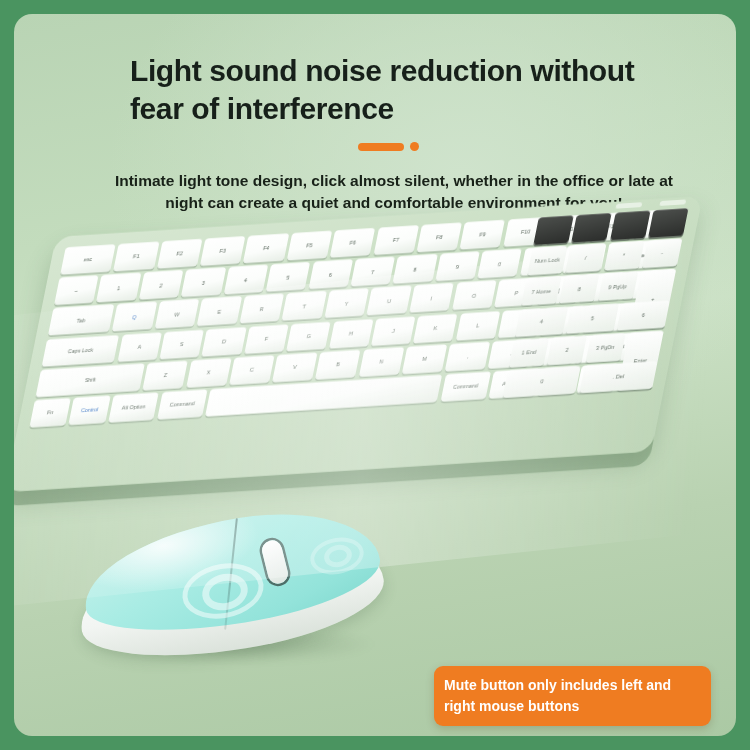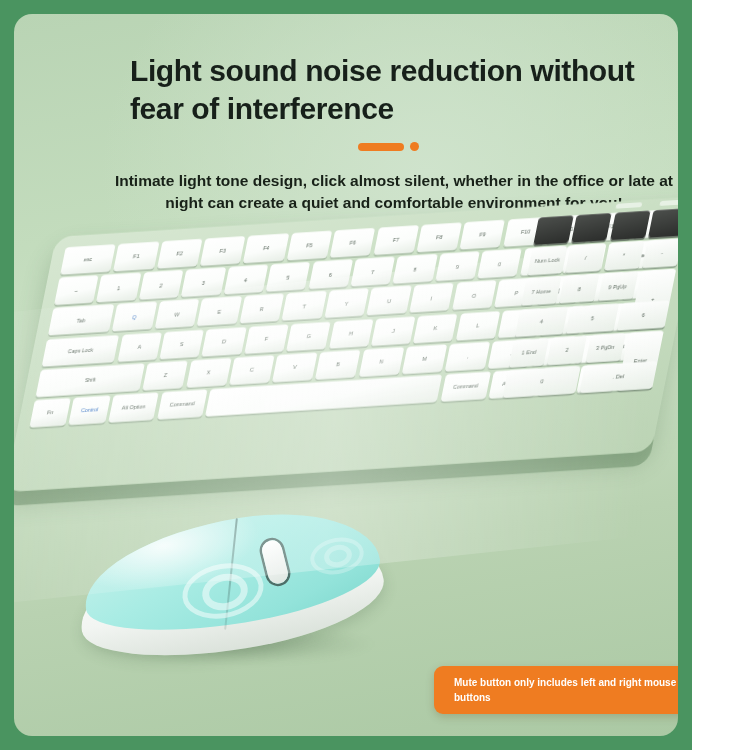--- a/index.html
+++ b/index.html
@@ -1,21 +1,21 @@
 <!DOCTYPE html>
 <html><head>
 <meta charset="utf-8">
 <style>
   html,body{margin:0;padding:0;}
   body{
     width:750px;height:750px;overflow:hidden;
     font-family:"Liberation Sans", sans-serif;
   }
   #banner{
-    position:relative;width:692px;height:750px;
+    position:relative;width:750px;height:750px;
     background:#4a9460;
     box-sizing:border-box;
     padding:14px;
   }
   #panel{
     position:relative;width:100%;height:100%;
     border-radius:18px;overflow:hidden;
     background:
       radial-gradient(ellipse 70% 55% at 62% 22%, #cfe3cc 0%, rgba(207,227,204,0) 70%),
       linear-gradient(170deg,#b9d4b4 0%, #c3dcbd 28%, #cbe1c5 48%, #b9d2b1 72%, #abc9a4 100%);
@@ -151,22 +151,22 @@
   }
   .ripple.r-left{left:110px;top:52px;width:72px;height:44px;}
   .ripple.r-left-in{left:130px;top:62px;width:32px;height:22px;border-width:7px;}
   .ripple.r-right{left:238px;top:26px;width:46px;height:28px;border-width:4px;opacity:.55;}
   .ripple.r-right-in{left:252px;top:33px;width:18px;height:12px;border-width:5px;opacity:.55;}
 
   
   .callout{
     position:absolute;left:420px;top:652px;width:277px;
     background:#ef7c21;border-radius:9px;
-    padding:9px 20px;box-sizing:border-box;
-    color:#ffffff;font-size:10px;font-weight:bold;line-height:1.5;
+    padding:9px 10px;box-sizing:border-box;
+    color:#ffffff;font-size:14px;font-weight:bold;line-height:1.5;
     box-shadow:0 3px 8px rgba(90,60,20,.22);
   }
 </style>
 </head>
 <body>
 
 <div id="banner">
   <div id="panel">
 
     <div class="headline">Light sound noise reduction without fear of interference</div>

